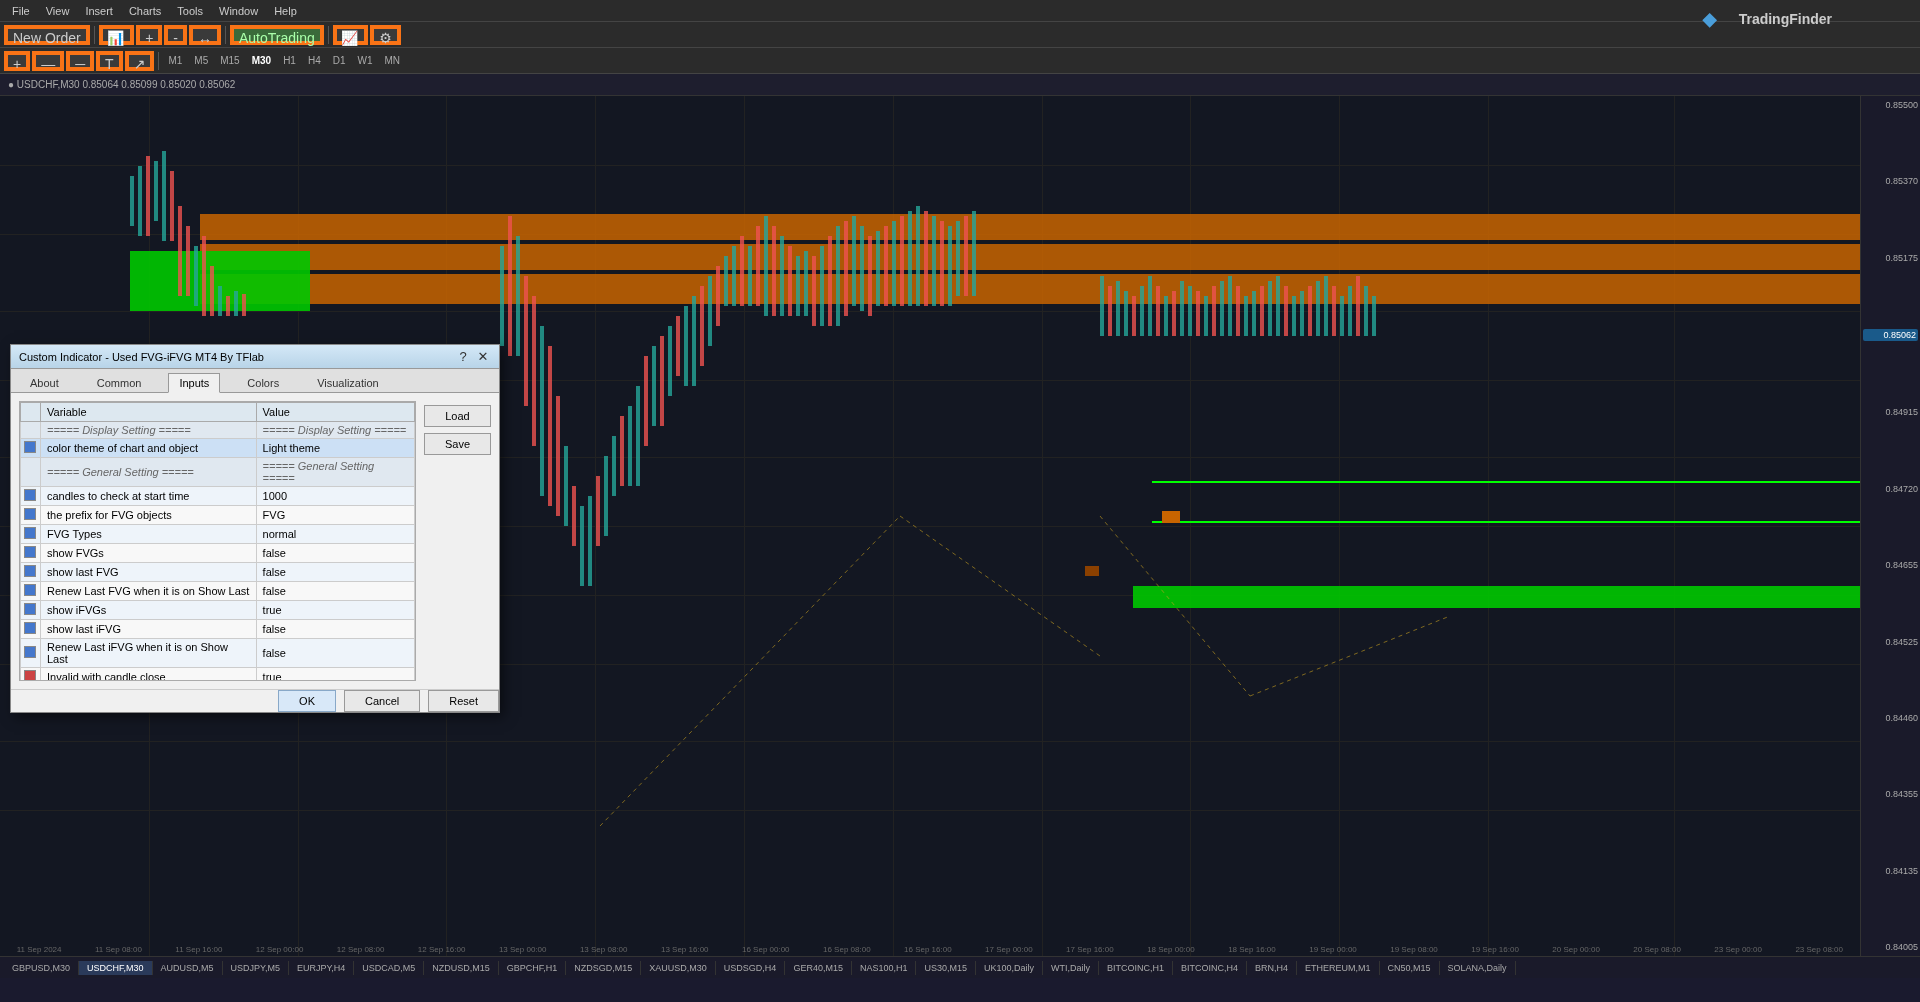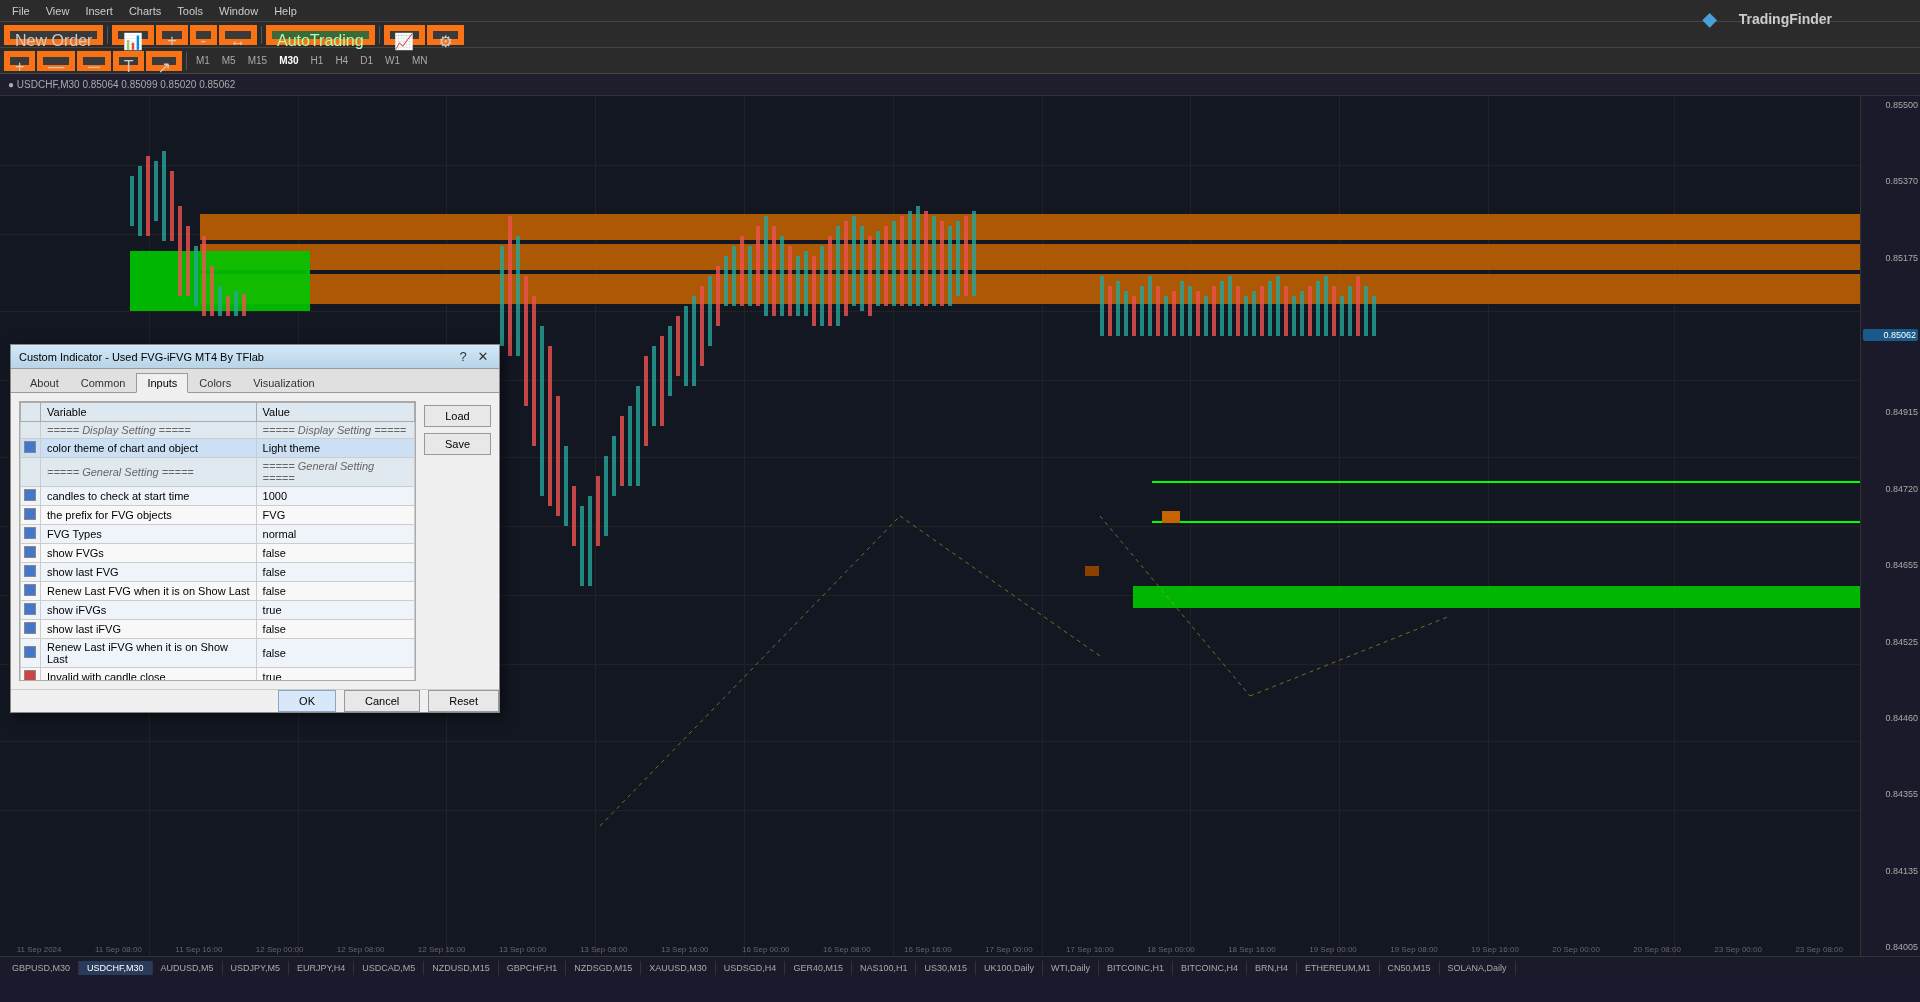--- a/index.html
+++ b/index.html
@@ -5,21 +5,21 @@
     * { margin: 0; padding: 0; box-sizing: border-box; }
     body { width: 1920px; height: 1002px; overflow: hidden; background: #1a1a2e; font-family: 'Segoe UI', Tahoma, sans-serif; font-size: 11px; color: #ccc; }
 
     
     #menu-bar { background: #2b2b2b; height: 22px; display: flex; align-items: center; padding: 0 4px; border-bottom: 1px solid #444; color: #ccc; font-size: 11px; }
     #menu-bar span { padding: 0 8px; cursor: pointer; }
 
     
     #toolbar1 { background: #2b2b2b; height: 26px; display: flex; align-items: center; padding: 0 4px; border-bottom: 1px solid #444; gap: 2px; }
     #toolbar2 { background: #2b2b2b; height: 26px; display: flex; align-items: center; padding: 0 4px; border-bottom: 1px solid #444; gap: 2px; }
-    .tb-btn { background: #3a3a3a; border: 6px solid #f97316; color: #ccc; font-size: 16px; padding: 1px 5px; cursor: pointer; height: 20px; }
+    .tb-btn { background: #3a3a3a; border: 4px solid #f97316; color: #ccc; font-size: 14px; padding: 1px 5px; cursor: pointer; height: 20px; }
     .tb-sep { width: 1px; height: 18px; background: #555; margin: 0 2px; }
 
     
     .tf-btn { background: transparent; border: none; color: #aaa; font-size: 10px; padding: 2px 5px; cursor: pointer; }
     .tf-btn.active { color: #fff; font-weight: bold; }
 
     
     #chart-area { position: relative; background: #131722; width: 100%; height: calc(1002px - 22px - 26px - 26px - 22px - 22px); overflow: hidden; }
 
     
@@ -43,21 +43,21 @@
     #dialog-overlay { position: absolute; top: 0; left: 0; width: 100%; height: 100%; z-index: 100; }
     
     
     #dialog { position: absolute; top: 248px; left: 10px; width: 490px; background: #f0f0f0; border: 1px solid #888; box-shadow: 4px 4px 12px rgba(0,0,0,0.5); font-size: 11px; color: #000; }
     #dialog-titlebar { background: linear-gradient(to bottom, #d4e8f7, #b8d4e8); height: 24px; display: flex; align-items: center; justify-content: space-between; padding: 0 8px; border-bottom: 1px solid #999; }
     #dialog-title { font-size: 11px; color: #000; font-weight: normal; }
     #dialog-controls { display: flex; gap: 4px; align-items: center; }
     .dlg-ctrl-btn { background: none; border: none; cursor: pointer; color: #333; font-size: 13px; width: 16px; height: 16px; display: flex; align-items: center; justify-content: center; }
 
     
-    #dialog-tabs { background: #e0e0e0; display: flex; border-bottom: 1px solid #999; padding: 4px 8px 0; gap: 0; }
+    #dialog-tabs { background: #e0e0e0; display: flex; border-bottom: 1px solid #999; padding: 4px 8px 0; gap: 16px; }
     .dlg-tab { padding: 3px 10px; font-size: 11px; cursor: pointer; border: 1px solid transparent; border-bottom: none; background: transparent; color: #333; }
     .dlg-tab.active { background: #f0f0f0; border-color: #999; border-bottom: 1px solid #f0f0f0; margin-bottom: -1px; color: #000; }
 
     
     #dialog-content { padding: 8px; background: #f0f0f0; }
 
     
     #params-table { width: 100%; border-collapse: collapse; font-size: 11px; padding-left: 26px; }
     #params-table th { background: #dde8f0; border: 1px solid #aaa; padding: 3px 6px; text-align: left; font-weight: normal; font-size: 11px; }
     #params-table td { border: 1px solid #ccc; padding: 2px 6px; font-size: 11px; }
@@ -414,21 +414,21 @@
                     <td style="padding: 2px 6px; max-width: 220px;">show FVGs</td>
                     <td style="padding: 2px 6px;">false</td>
                   </tr>
                   <tr style="background: rgb(238, 244, 250);">
                     <td style="width: 18px; padding: 2px 3px;"><span style="display: inline-block; width: 12px; height: 12px; border: 1px solid rgb(136, 136, 136); background: rgb(68, 119, 204);"></span></td>
                     <td style="padding: 2px 6px; max-width: 220px;">show last FVG</td>
                     <td style="padding: 2px 6px;">false</td>
                   </tr>
                   <tr style="background: rgb(248, 248, 248);">
                     <td style="width: 18px; padding: 2px 3px;"><span style="display: inline-block; width: 12px; height: 12px; border: 1px solid rgb(136, 136, 136); background: rgb(68, 119, 204);"></span></td>
-                    <td style="padding: 2px 6px; max-width: 220px; text-align: center;">Renew Last FVG when it is on Show Last</td>
+                    <td style="padding: 2px 6px; max-width: 220px;">Renew Last FVG when it is on Show Last</td>
                     <td style="padding: 2px 6px;">false</td>
                   </tr>
                   <tr style="background: rgb(238, 244, 250);">
                     <td style="width: 18px; padding: 2px 3px;"><span style="display: inline-block; width: 12px; height: 12px; border: 1px solid rgb(136, 136, 136); background: rgb(68, 119, 204);"></span></td>
                     <td style="padding: 2px 6px; max-width: 220px;">show iFVGs</td>
                     <td style="padding: 2px 6px;">true</td>
                   </tr>
                   <tr style="background: rgb(248, 248, 248);">
                     <td style="width: 18px; padding: 2px 3px;"><span style="display: inline-block; width: 12px; height: 12px; border: 1px solid rgb(136, 136, 136); background: rgb(68, 119, 204);"></span></td>
                     <td style="padding: 2px 6px; max-width: 220px;">show last iFVG</td>

